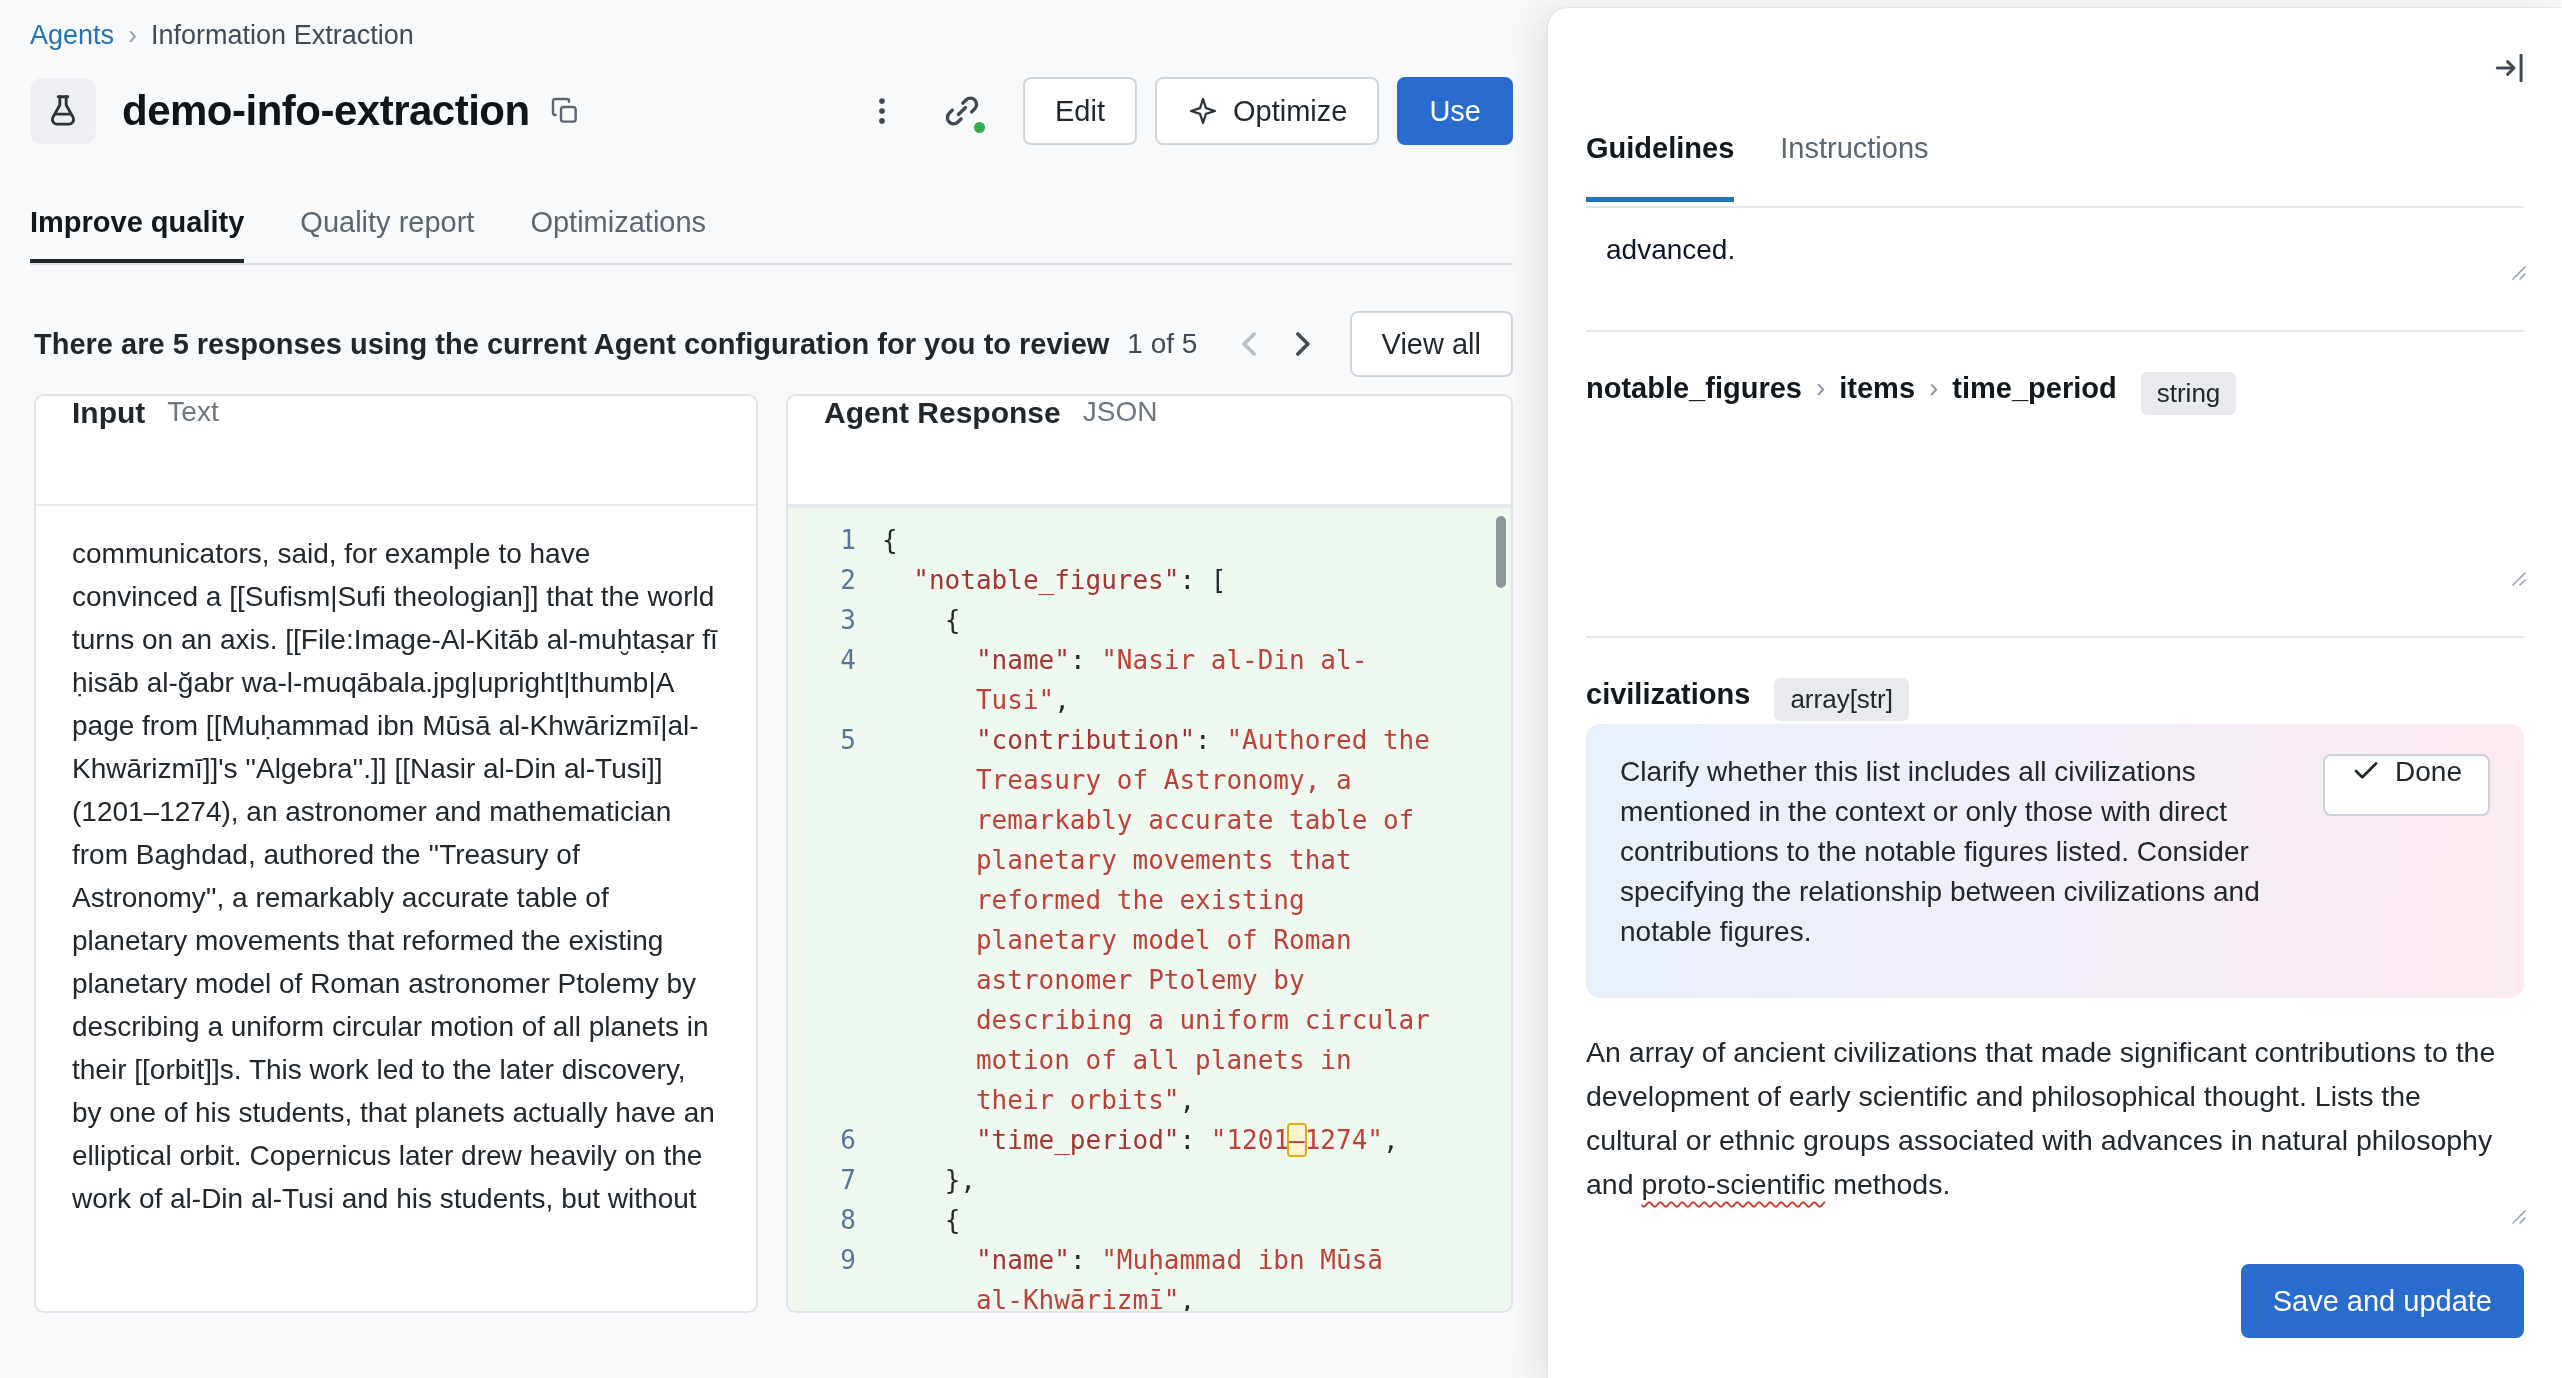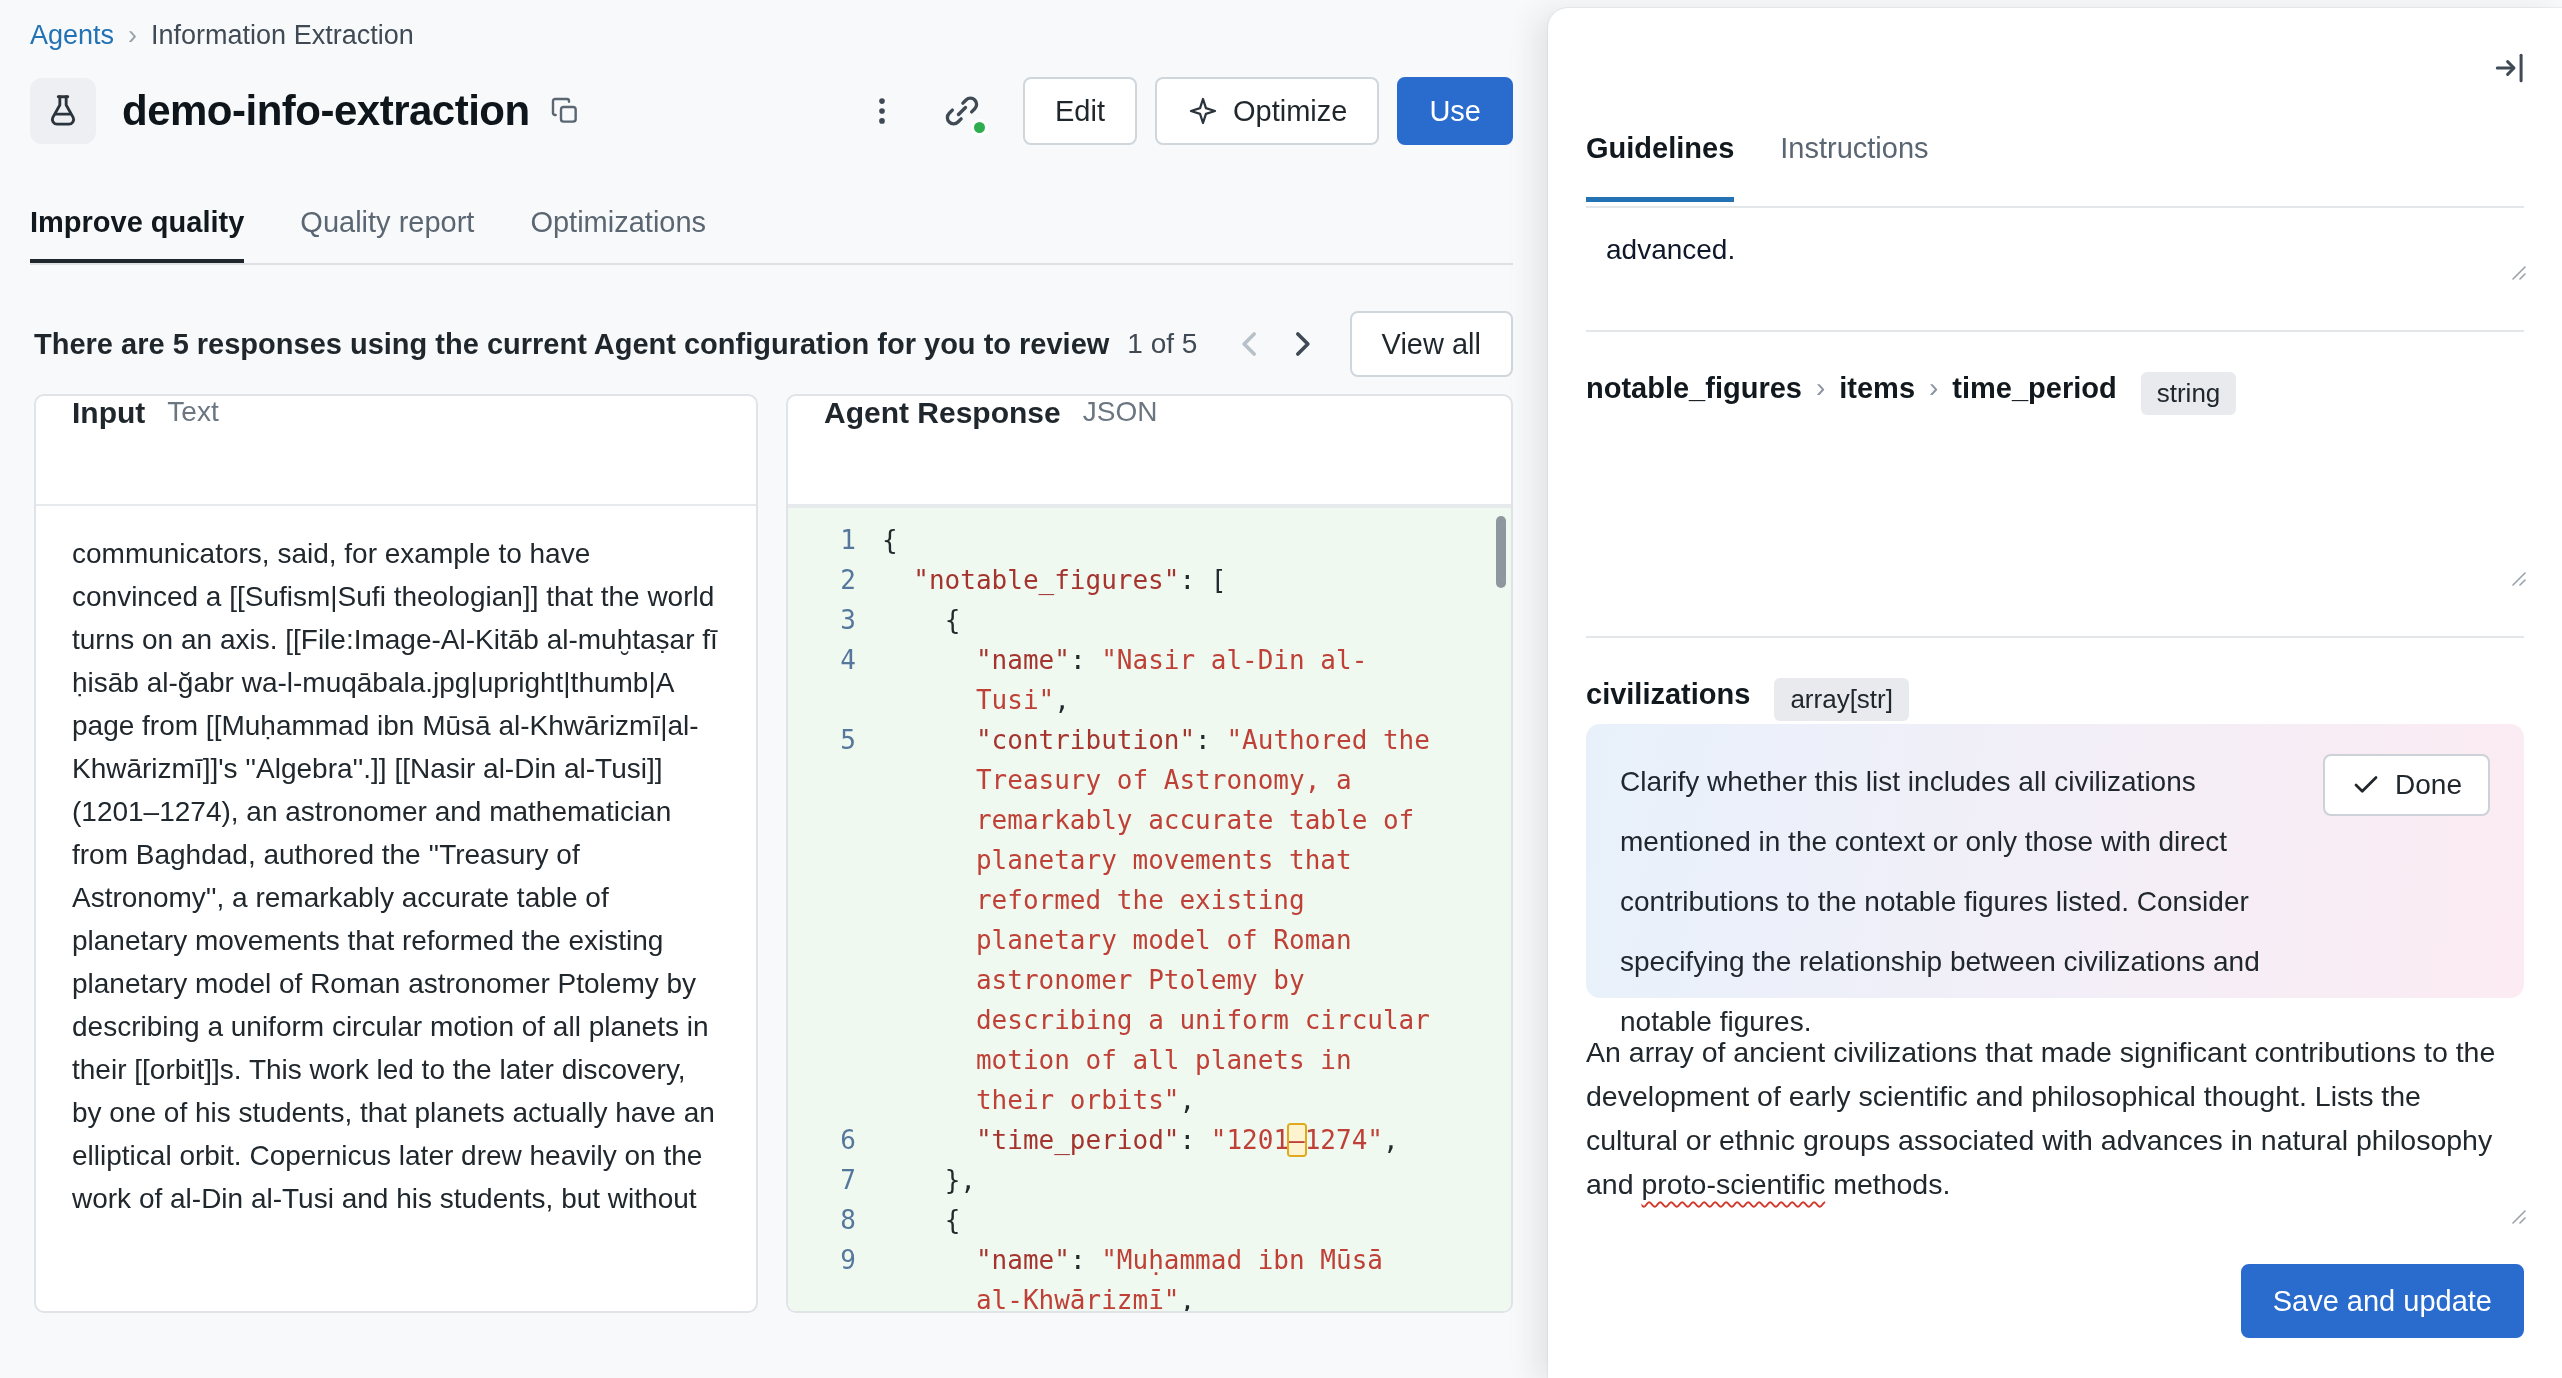--- a/index.html
+++ b/index.html
@@ -83,22 +83,22 @@
   .fh1{top:364px}
   .fh2{top:670px}
   .fname{font-weight:700;color:#11181e}
   .fsep{color:#8a949e;font-size:28px}
   .badge{background:#e8eaed;border-radius:6px;padding:6px 16px;font-size:26px;color:#20272d;margin-left:10px}
   .field-desc{position:absolute;left:38px;right:42px;font-size:28.5px;line-height:44px;color:#20272d;cursor:text}
   .fd1{top:438px}
   .fd2{top:1022px}
   .squiggle{text-decoration:underline;text-decoration-style:wavy;text-decoration-color:#d2382b;text-decoration-thickness:2px;text-underline-offset:7px}
   .suggestion-box{position:absolute;left:38px;right:38px;top:716px;height:274px;border-radius:14px;background:linear-gradient(97deg,#e8f1fb 0%,#f3eef7 55%,#fcebf2 100%);padding:28px 34px}
-  .suggestion-text{width:700px;font-size:28px;line-height:60px;color:#20272d}
-  .done-btn{position:absolute;top:30px;right:34px;height:62px;padding:0 26px;background:#fff;border:2px solid #ccd2d8;border-radius:8px;font-size:28px;color:#20272d;display:flex;align-items:center;gap:14px}
+  .suggestion-text{width:700px;font-size:28px;line-height:40px;color:#20272d}
+  .done-btn{position:absolute;top:30px;right:34px;height:62px;padding:0 26px;background:#fff;border:2px solid #ccd2d8;border-radius:8px;font-size:28px;color:#20272d;display:flex;align-items:flex-start;gap:14px}
   .save-btn{position:absolute;right:38px;top:1256px;height:74px;font-size:29px}
 </style>
 </head>
 <body>
 
 <div class="page">
 
   <div class="breadcrumb">
     <a class="crumb-link">Agents</a>
     <span class="crumb-sep">›</span>

